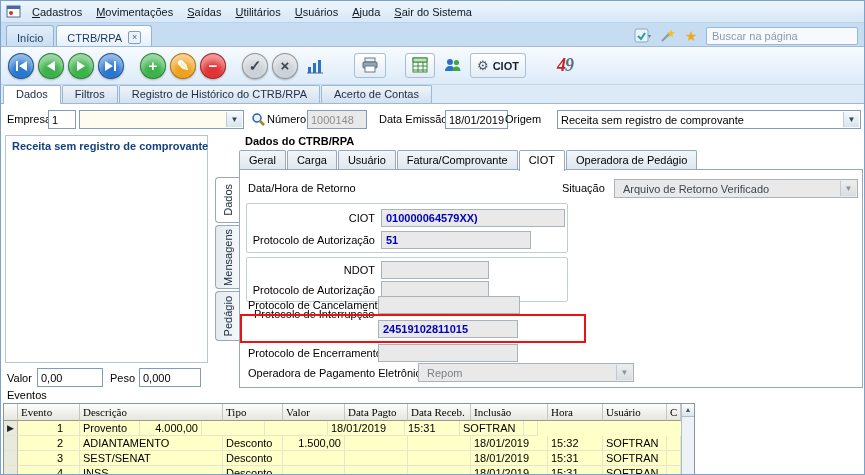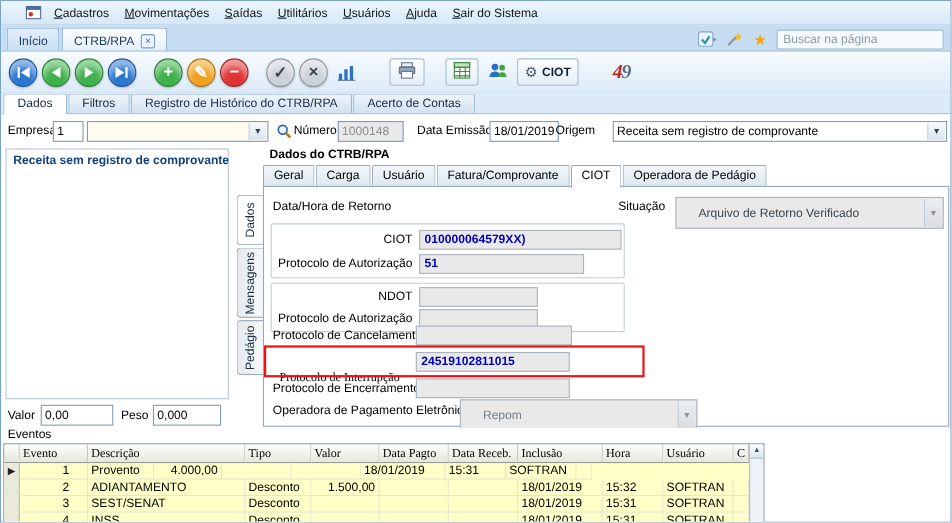--- a/index.html
+++ b/index.html
@@ -3,21 +3,21 @@
 <meta charset="utf-8">
 <style>
   * { box-sizing: border-box; margin: 0; padding: 0; }
   body { background:#9aa8b6; font-family:"Liberation Sans",sans-serif; }
   .screen{position:relative;width:865px;height:475px;background:#fff;font-size:11px;color:#000;
           overflow:hidden;border:1px solid #7ba2c9;}
 
   
   .menubar{position:absolute;left:0;top:0;width:100%;height:22px;
            background:linear-gradient(#eef6fd,#d6e7f6);border-bottom:1px solid #bcd2e8;
-           display:flex;align-items:center;padding-left:20px;text-align:center;}
+           display:flex;align-items:center;padding-left:3px;text-align:center;}
   .menu-item{display:inline-block;padding:2px 7px;color:#101820;cursor:default;}
   .menu-item::first-letter{text-decoration:underline;}
 
   
   .tabrow{position:absolute;left:0;top:22px;width:100%;height:24px;background:#c6dcf1;
           border-bottom:1px solid #9ebbd9;display:flex;align-items:flex-end;padding-left:5px;}
   .dtab{height:21px;padding:3px 10px 0;background:linear-gradient(#e3eefa,#c9def2);
         border:1px solid #93b4d4;border-bottom:none;border-radius:3px 3px 0 0;margin-right:2px;
         display:flex;gap:6px;align-items:center;color:#1a3a5c;}
   .dtab.active{background:linear-gradient(#fdfeff,#e6f0fa);}
@@ -87,22 +87,22 @@
         background:linear-gradient(90deg,#e4eaf0,#f6f9fb);display:flex;align-items:center;justify-content:center;}
   .vtab.active{background:#fff;}
   .vtxt{writing-mode:vertical-rl;transform:rotate(180deg);font-size:11px;color:#203040;}
   .clabel{position:absolute;white-space:nowrap;}
   .gfield{position:absolute;height:18px;background:#e9e9e9;border:1px solid #aab2ba;
           padding:0 4px;display:flex;align-items:center;white-space:nowrap;overflow:hidden;}
   .bluev{color:#0000bb;font-weight:bold;}
   .panelbox{position:absolute;border:1px solid #c3cdd7;border-radius:2px;}
   .rlabel{position:absolute;text-align:right;white-space:nowrap;}
   .redbox{position:absolute;border:2px solid #ee1111;z-index:6;}
-  .combofield{position:absolute;height:29px;background:#e9e9e9;border:1px solid #aab2ba;
-              padding:0 20px 0 20px;display:flex;align-items:center;white-space:nowrap;overflow:hidden;color:#3c4650;}
+  .combofield{position:absolute;height:19px;background:#e9e9e9;border:1px solid #aab2ba;
+              padding:0 20px 0 8px;display:flex;align-items:center;white-space:nowrap;overflow:hidden;color:#3c4650;}
 
   
   .events{position:absolute;left:0;top:388px;width:100%;height:87px;background:#fff;}
   .events-title{position:absolute;left:6px;top:0;}
   .grid{position:absolute;left:2px;top:14px;width:692px;height:73px;border:1px solid #8696a6;
         background:#fff;overflow:hidden;}
   .grid-head{display:flex;height:17px;font-family:Liberation Serif, serif;}
   .hcell{flex:none;background:linear-gradient(#fdfdfb,#e6e6e0);border-right:1px solid #c6c6be;
          border-bottom:1px solid #9a9a90;padding:0 3px;line-height:16px;overflow:hidden;white-space:nowrap;}
   .grid-row{display:flex;height:15px;background:#ffffc8;}
@@ -340,21 +340,21 @@
         <div class="gfield" style="left:134px;top:23px;width:108px;">
             <span></span>
           </div>
       </div>
 
       <span class="clabel" style="left:8px;top:129px;">Protocolo de Cancelamento</span>
       <div class="gfield" style="left:138px;top:126px;width:142px;">
           <span></span>
         </div>
 
-      <span class="clabel" style="left:14px;top:167px;font-family:Liberation Serif, serif;">Protocolo de Interrupção</span>
+      <span class="clabel" style="left:14px;top:138px;">Protocolo de Interrupção</span>
       <div class="gfield" style="left:138px;top:150px;width:140px;">
           <span class="bluev">24519102811015</span>
         </div>
 
       <span class="clabel" style="left:8px;top:177px;">Protocolo de Encerramento</span>
       <div class="gfield" style="left:138px;top:174px;width:140px;">
           <span></span>
         </div>
 
       <div class="redbox" style="left:0;top:144px;width:346px;height:29px;"></div>

